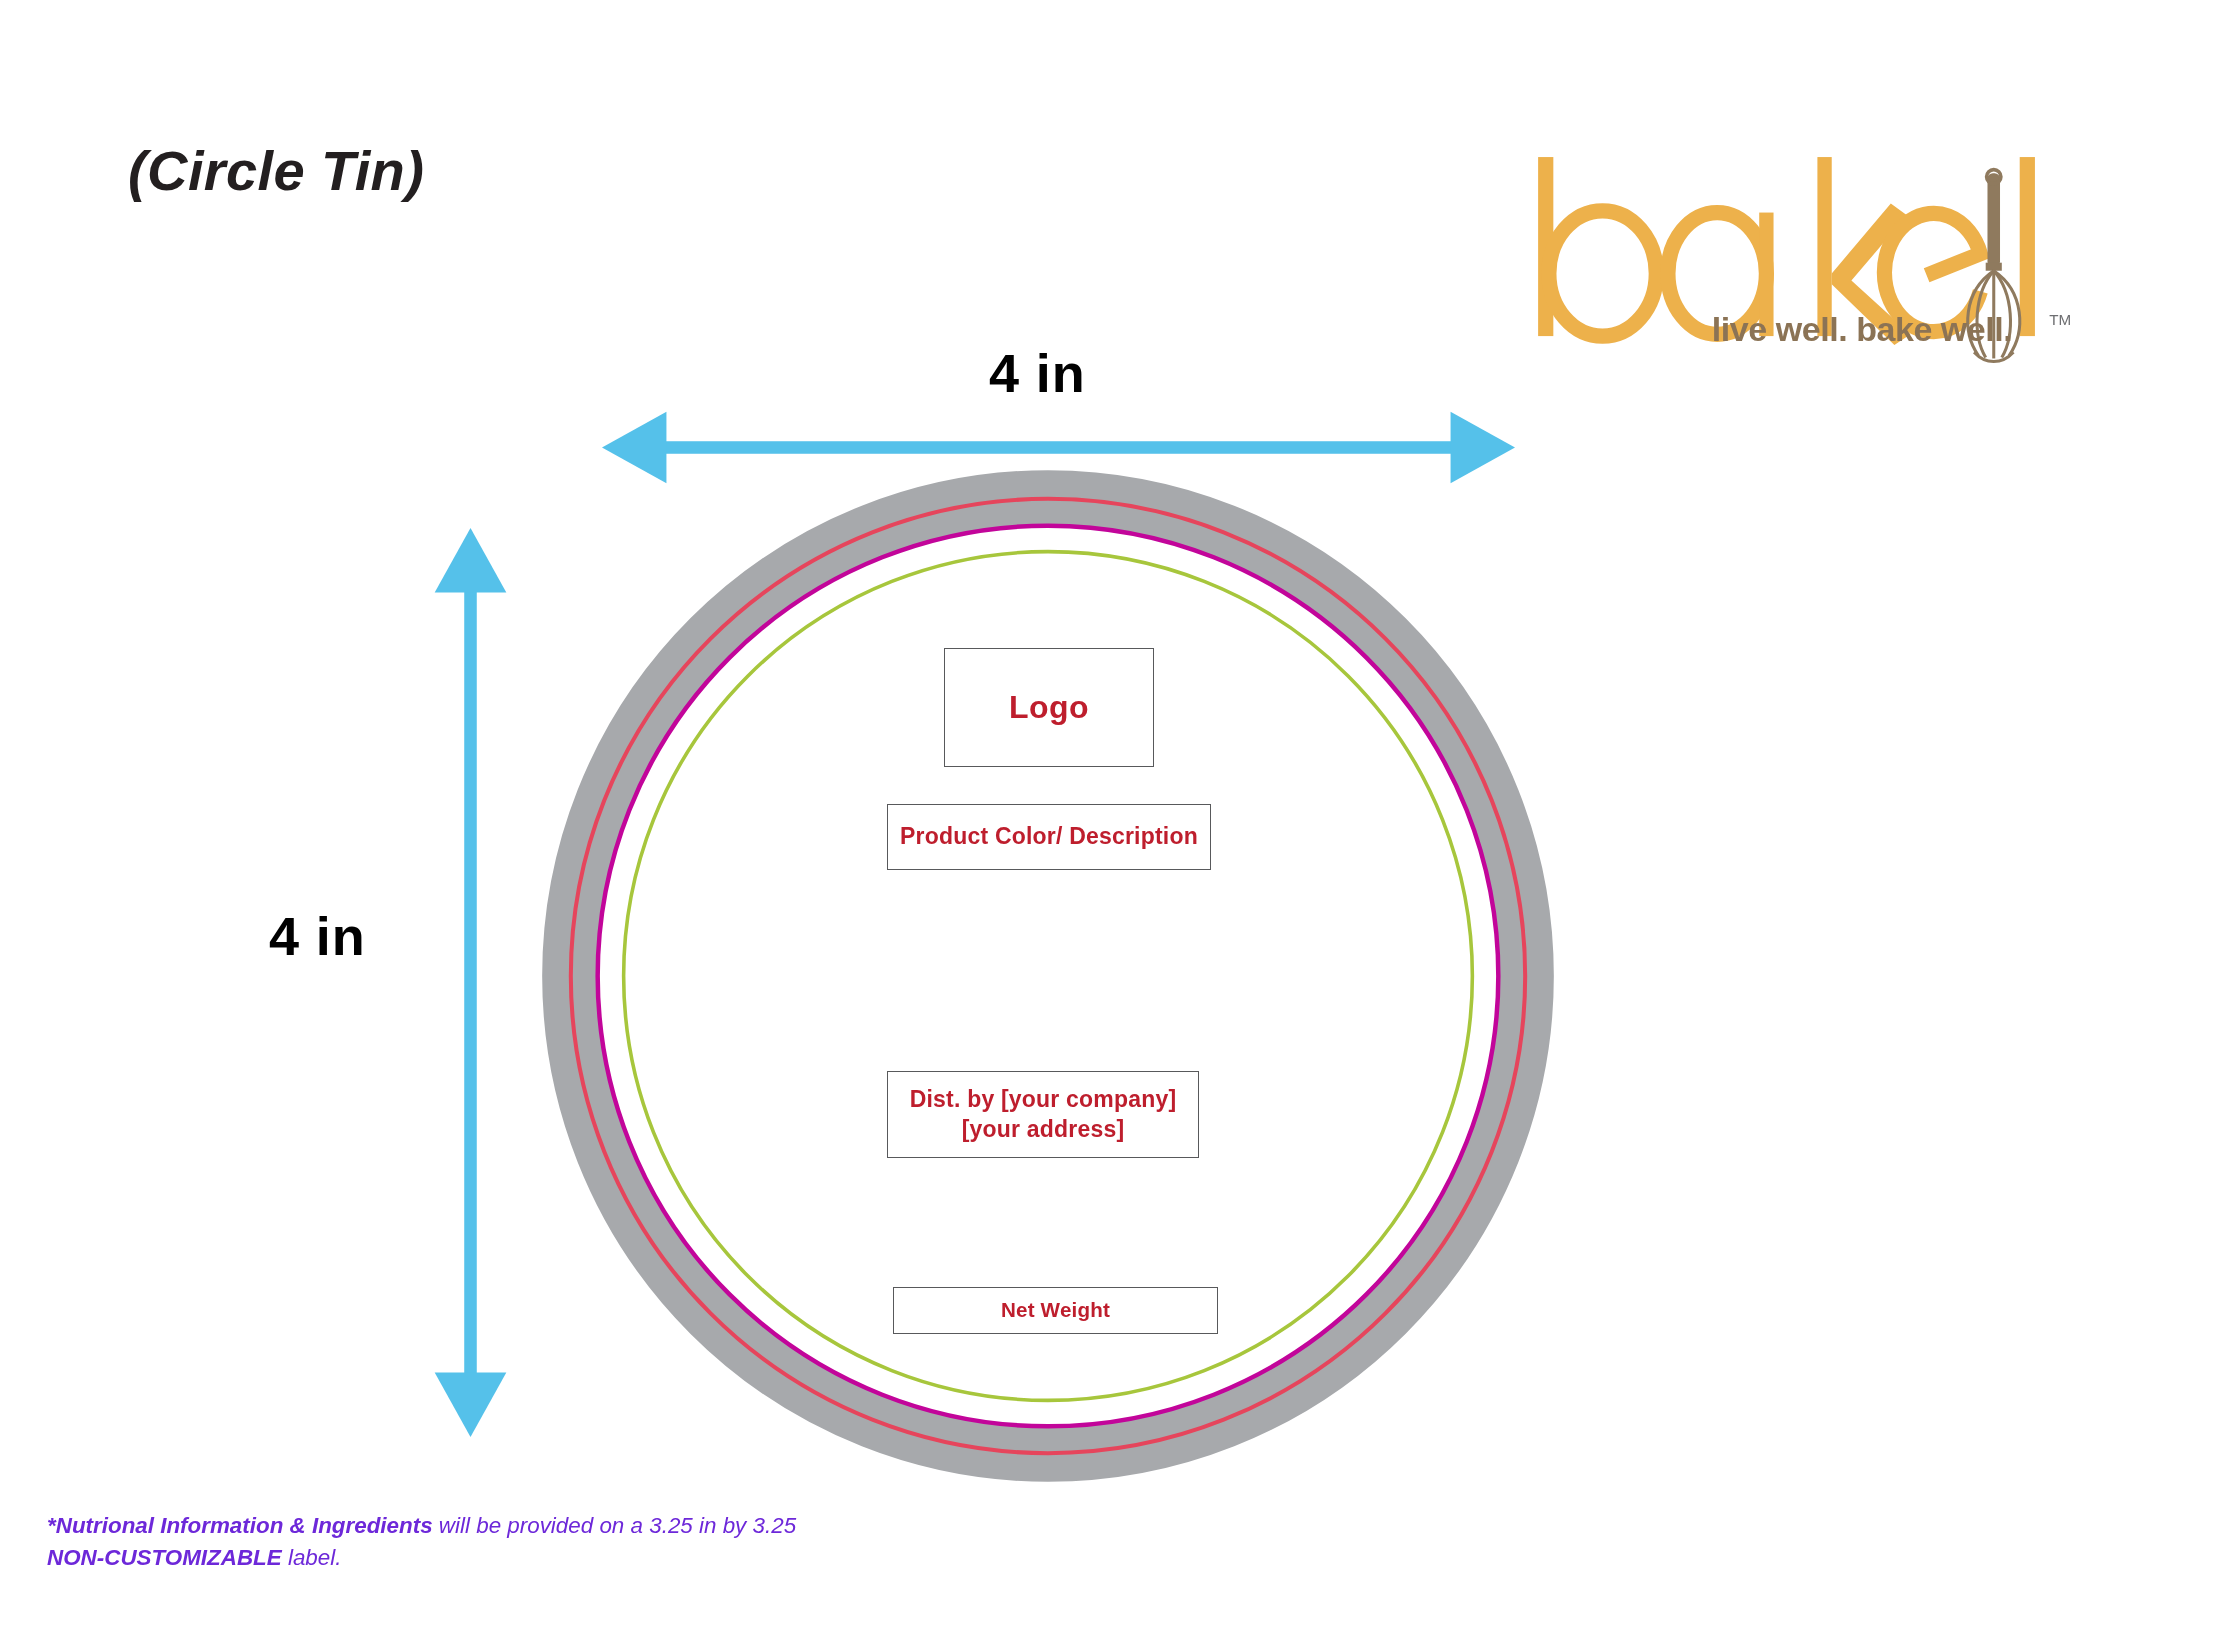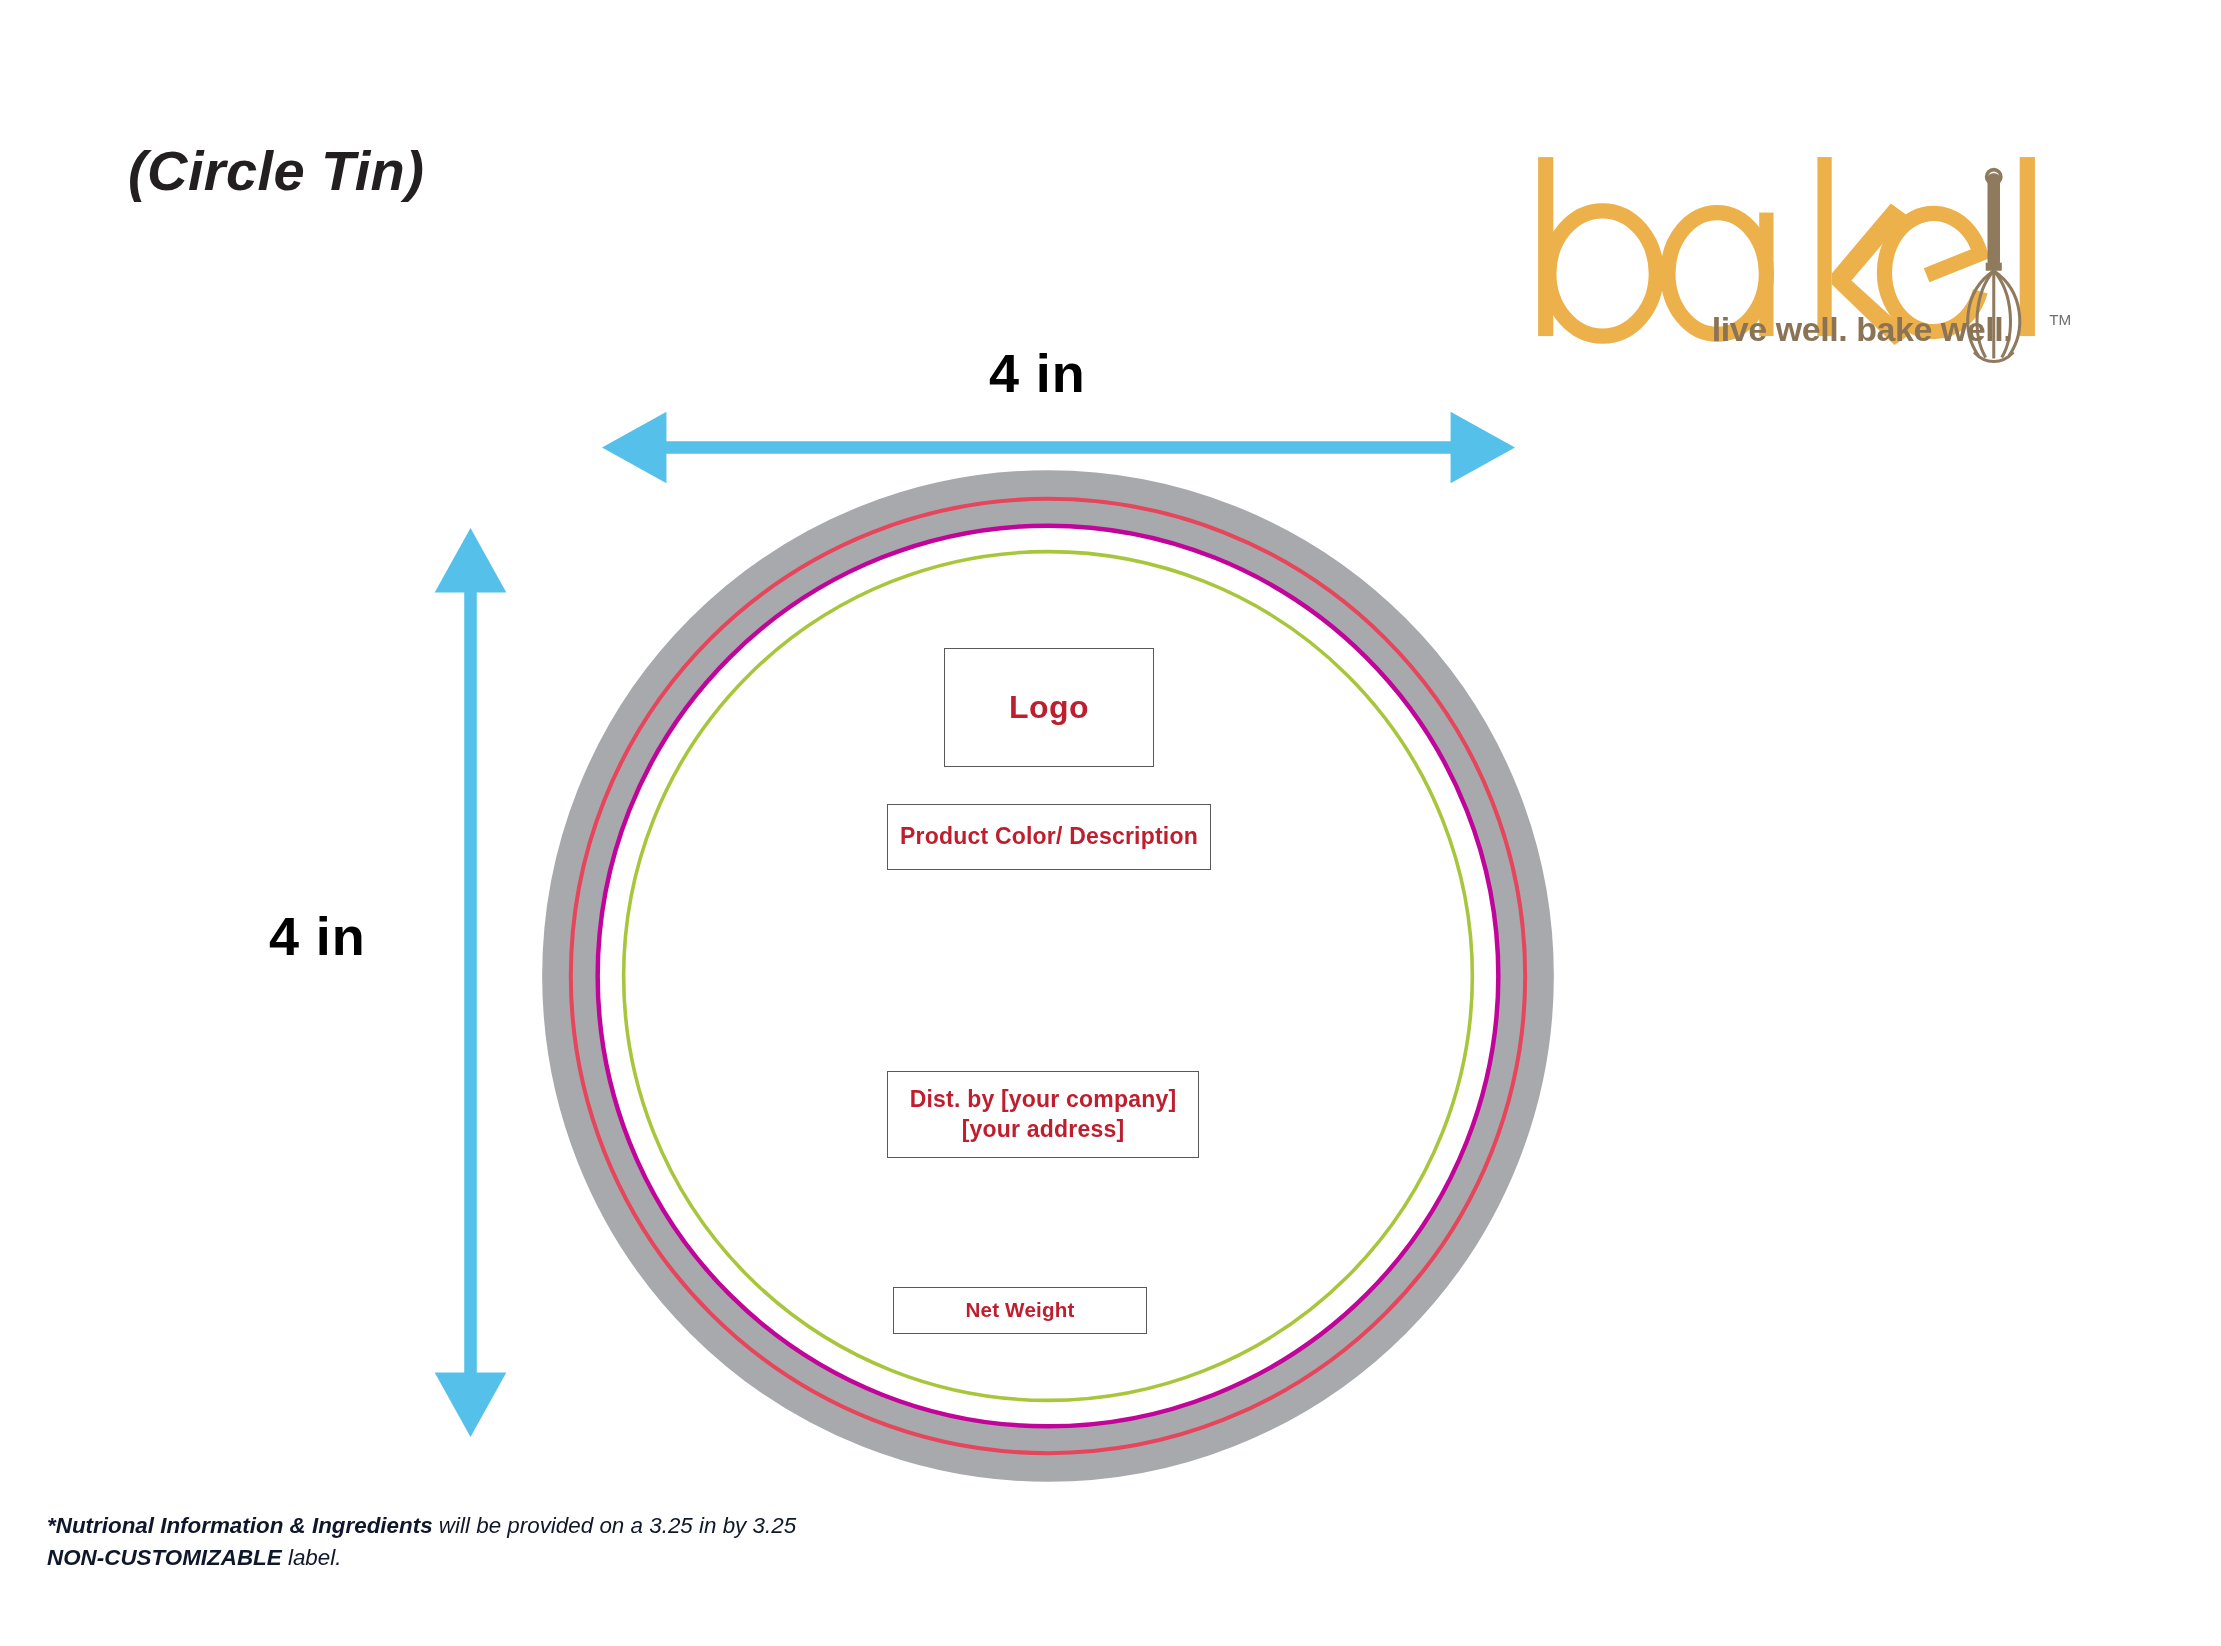--- a/index.html
+++ b/index.html
@@ -135,38 +135,38 @@
     left: 887px;
     top: 1071px;
     width: 312px;
     height: 87px;
     font-size: 23px;
     letter-spacing: 0.2px;
   }
   #box-netweight {
     left: 893px;
     top: 1287px;
-    width: 254px;
+    width: 325px;
     height: 47px;
     font-size: 20.6px;
     letter-spacing: 0.2px;
   }
   .box-text { display: block; }
 
   
   #footnote {
     position: absolute;
     left: 47px;
     top: 1510px;
     width: 806px;
     font-family: "Liberation Sans", sans-serif;
     font-style: italic;
     font-size: 22.4px;
     line-height: 1.45;
-    color: #0f172a;
+    color: #6d28d9;
   }
   #footnote .strong { font-weight: bold; }
 </style>
 </head>
 <body>
 
 <div id="title-block">
   <div id="doc-subtitle">(Circle Tin)</div>
 </div>
 

